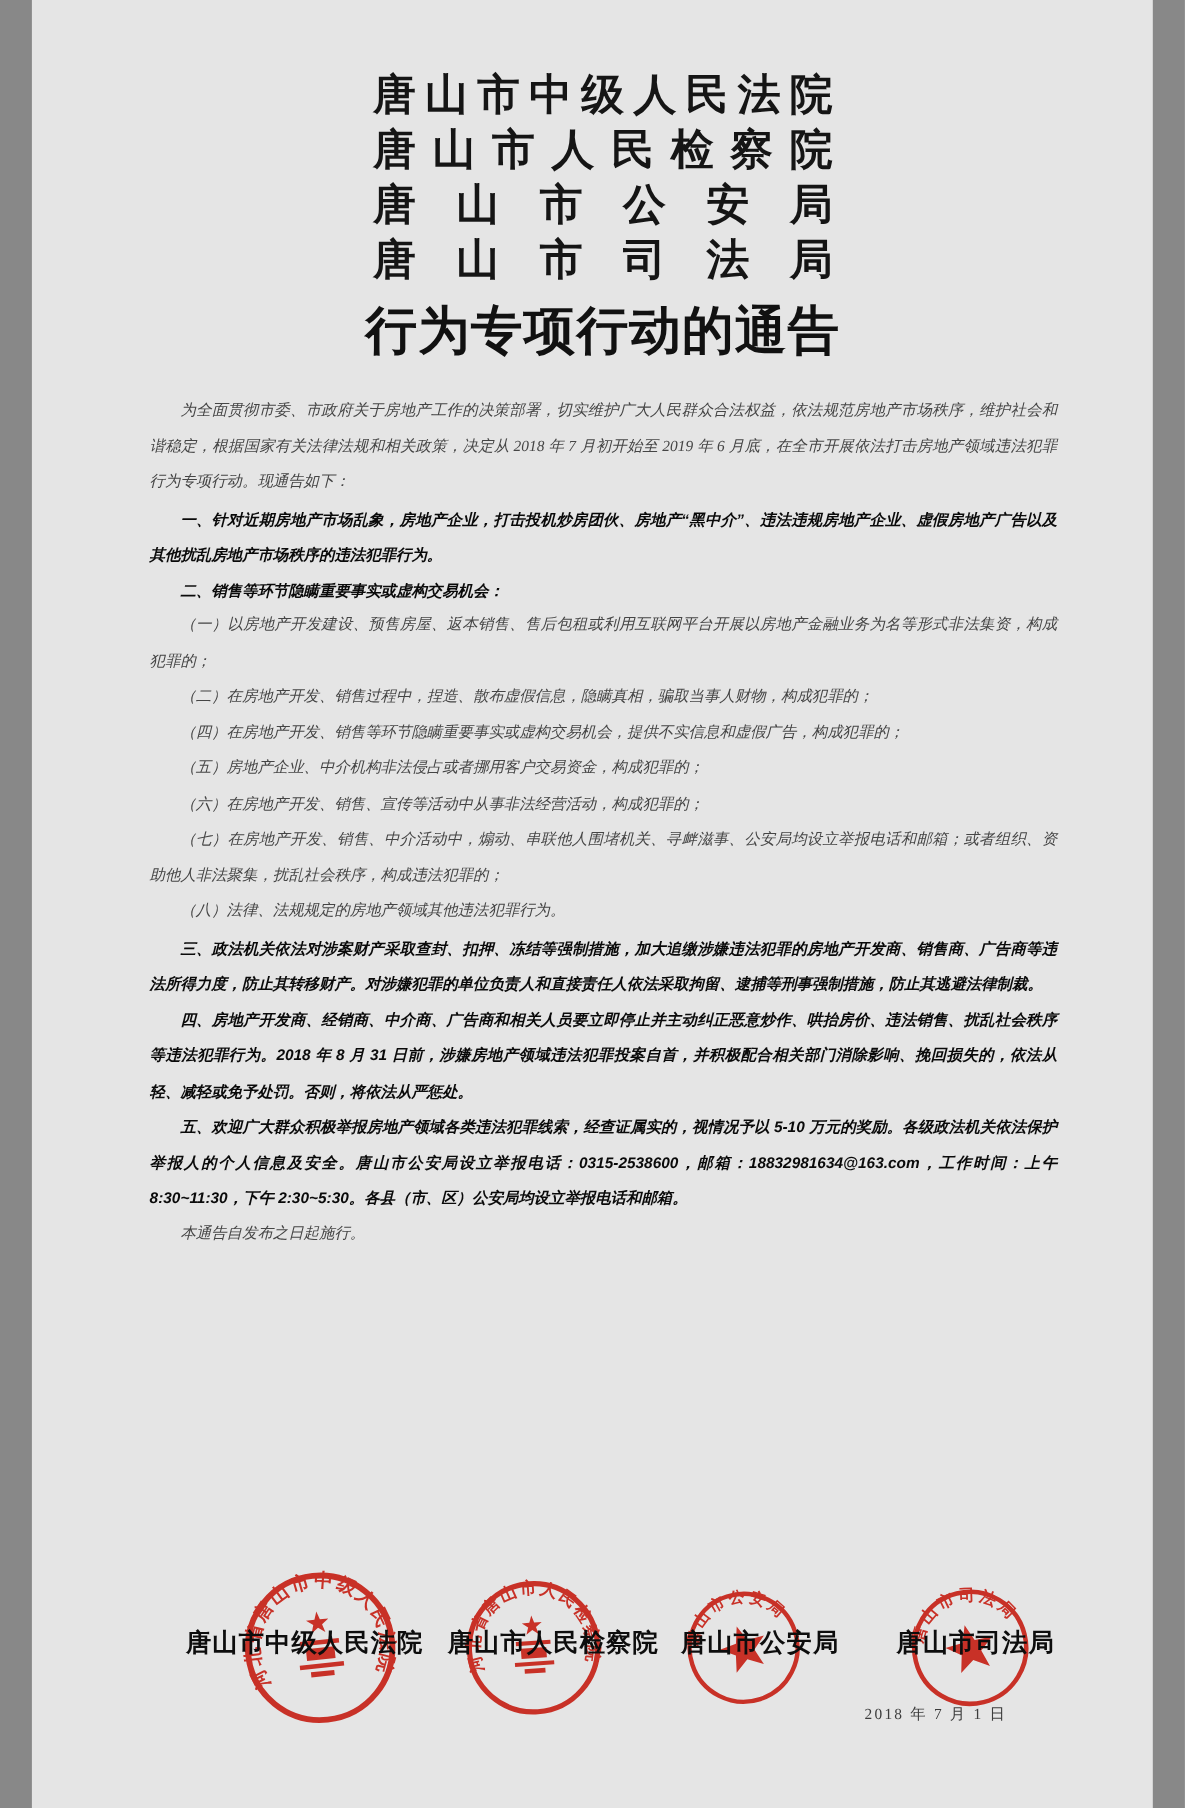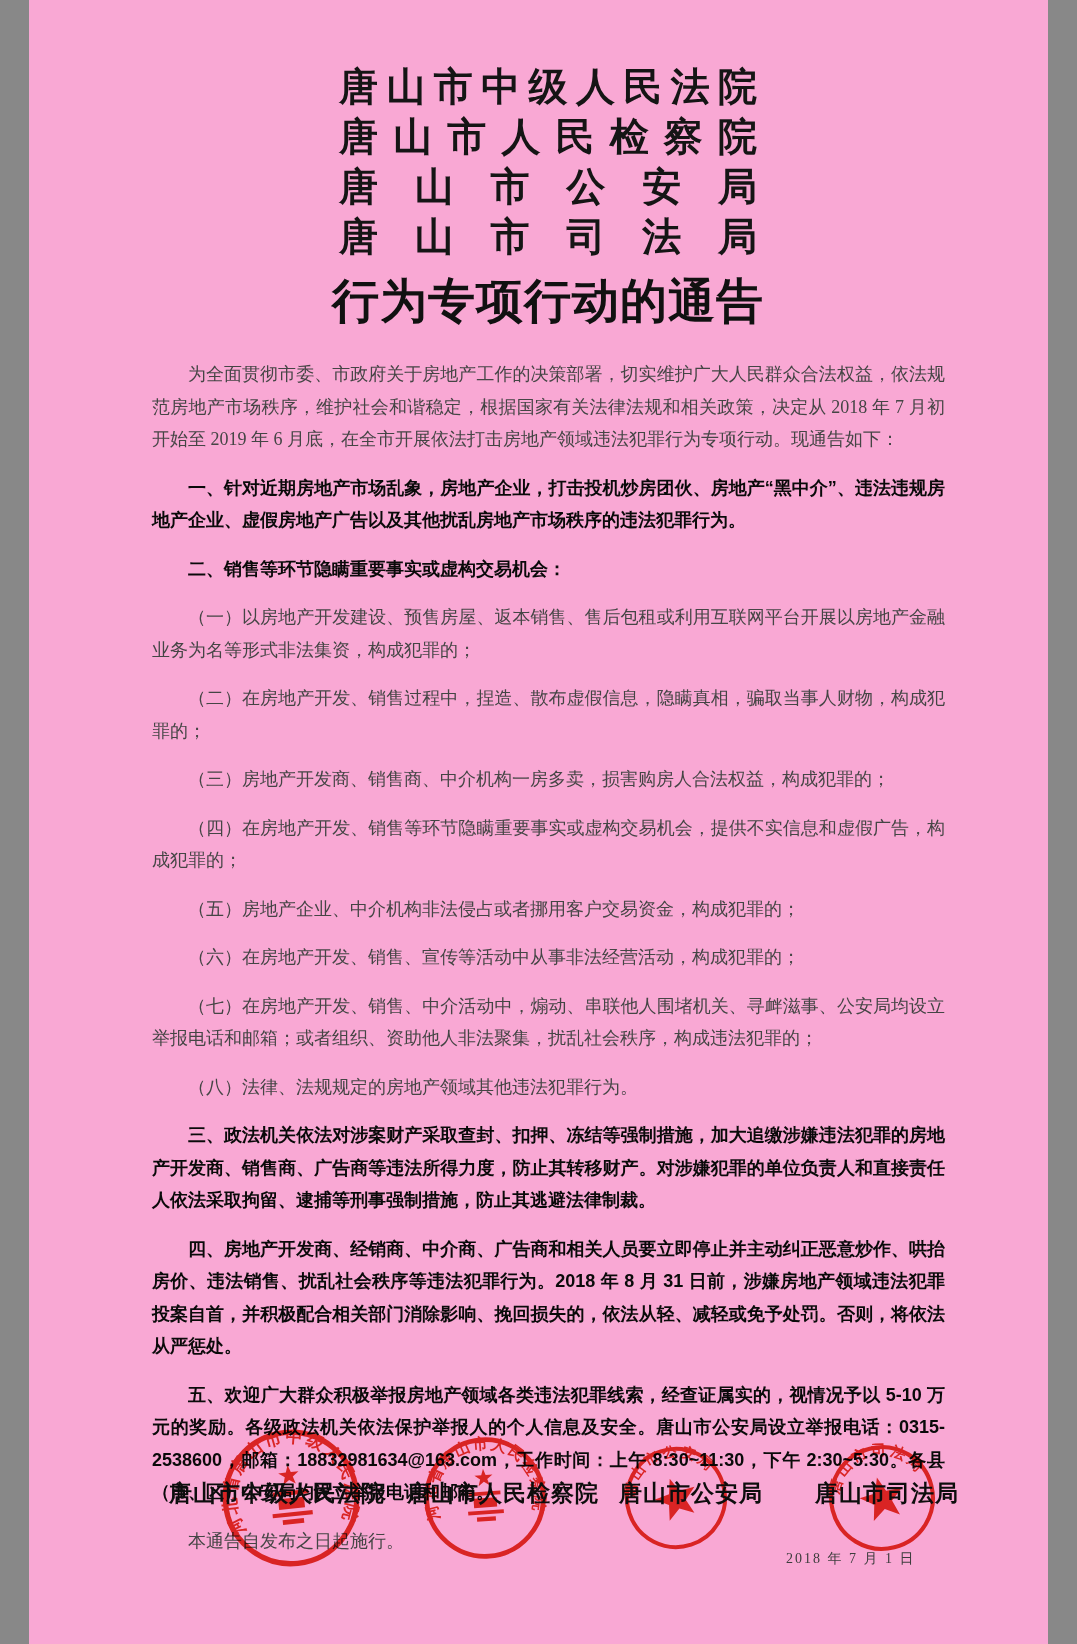--- a/index.html
+++ b/index.html
@@ -1,41 +1,42 @@
 <!DOCTYPE html>
 <html><head>
 <meta charset="utf-8">
 <style>
   html,body { margin:0; padding:0; background:#888; }
   .page {
     position:relative; width:1000px; height:1644px; margin:0 auto;
-    background:#f9a8d4; overflow:hidden;
+    background:#e5e5e5; overflow:hidden;
     font-family:"Liberation Serif","DejaVu Serif",serif;
     color:#222;
     padding-left:19px;
   }
   
   .inst-header { padding-top:62px; }
   .inst-line {
     width:418px; margin:0 auto; height:50px; line-height:50px;
     font-size:39px; font-weight:700; color:#151515;
     text-align:justify; text-align-last:justify;
   }
   
   .title { margin:10px 0 0 0; text-align:center; }
   .title-line {
     display:block; font-size:47px; line-height:58px; font-weight:700;
     color:#111; letter-spacing:1px;
   }
   
   .body { margin:28px 87px 0 88px; }
   .para {
-    margin:16px; font-size:18px; line-height:32.5px;
+    margin:0; font-size:14px; line-height:32.5px;
     text-align:justify; text-indent:2em; color:#454545;
     font-family:"Liberation Serif","DejaVu Serif",serif;
+    font-style:italic;
   }
   .para.bold {
     font-weight:700; color:#0a0a0a;
     font-family:"Liberation Sans","DejaVu Sans",sans-serif;
   }
   
   .signatures { position:absolute; left:0; top:1438px; width:1077px; height:150px; }
   .sig { position:absolute; top:0; height:150px; }
   .sig-name {
     position:absolute; top:40px; left:0; z-index:2; white-space:nowrap;
@@ -65,21 +66,20 @@
   <h1 class="title">
     <span class="title-line">行为专项行动的通告</span>
   </h1>
 
   <main class="body" id="body-paragraphs">
       <p class="para">为全面贯彻市委、市政府关于房地产工作的决策部署，切实维护广大人民群众合法权益，依法规范房地产市场秩序，维护社会和谐稳定，根据国家有关法律法规和相关政策，决定从 2018 年 7 月初开始至 2019 年 6 月底，在全市开展依法打击房地产领域违法犯罪行为专项行动。现通告如下：</p>
       <p class="para bold">一、针对近期房地产市场乱象，房地产企业，打击投机炒房团伙、房地产“黑中介”、违法违规房地产企业、虚假房地产广告以及其他扰乱房地产市场秩序的违法犯罪行为。</p>
       <p class="para bold">二、销售等环节隐瞒重要事实或虚构交易机会：</p>
       <p class="para">（一）以房地产开发建设、预售房屋、返本销售、售后包租或利用互联网平台开展以房地产金融业务为名等形式非法集资，构成犯罪的；</p>
       <p class="para">（二）在房地产开发、销售过程中，捏造、散布虚假信息，隐瞒真相，骗取当事人财物，构成犯罪的；</p>
-      <p class="para">（三）房地产开发商、销售商、中介机构一房多卖，损害购房人合法权益，构成犯罪的；</p>
       <p class="para">（四）在房地产开发、销售等环节隐瞒重要事实或虚构交易机会，提供不实信息和虚假广告，构成犯罪的；</p>
       <p class="para">（五）房地产企业、中介机构非法侵占或者挪用客户交易资金，构成犯罪的；</p>
       <p class="para">（六）在房地产开发、销售、宣传等活动中从事非法经营活动，构成犯罪的；</p>
       <p class="para">（七）在房地产开发、销售、中介活动中，煽动、串联他人围堵机关、寻衅滋事、公安局均设立举报电话和邮箱；或者组织、资助他人非法聚集，扰乱社会秩序，构成违法犯罪的；</p>
       <p class="para">（八）法律、法规规定的房地产领域其他违法犯罪行为。</p>
       <p class="para bold">三、政法机关依法对涉案财产采取查封、扣押、冻结等强制措施，加大追缴涉嫌违法犯罪的房地产开发商、销售商、广告商等违法所得力度，防止其转移财产。对涉嫌犯罪的单位负责人和直接责任人依法采取拘留、逮捕等刑事强制措施，防止其逃避法律制裁。</p>
       <p class="para bold">四、房地产开发商、经销商、中介商、广告商和相关人员要立即停止并主动纠正恶意炒作、哄抬房价、违法销售、扰乱社会秩序等违法犯罪行为。2018 年 8 月 31 日前，涉嫌房地产领域违法犯罪投案自首，并积极配合相关部门消除影响、挽回损失的，依法从轻、减轻或免予处罚。否则，将依法从严惩处。</p>
       <p class="para bold">五、欢迎广大群众积极举报房地产领域各类违法犯罪线索，经查证属实的，视情况予以 5-10 万元的奖励。各级政法机关依法保护举报人的个人信息及安全。唐山市公安局设立举报电话：0315-2538600，邮箱：18832981634@163.com，工作时间：上午 8:30~11:30，下午 2:30~5:30。各县（市、区）公安局均设立举报电话和邮箱。</p>
       <p class="para">本通告自发布之日起施行。</p>
     </main>

